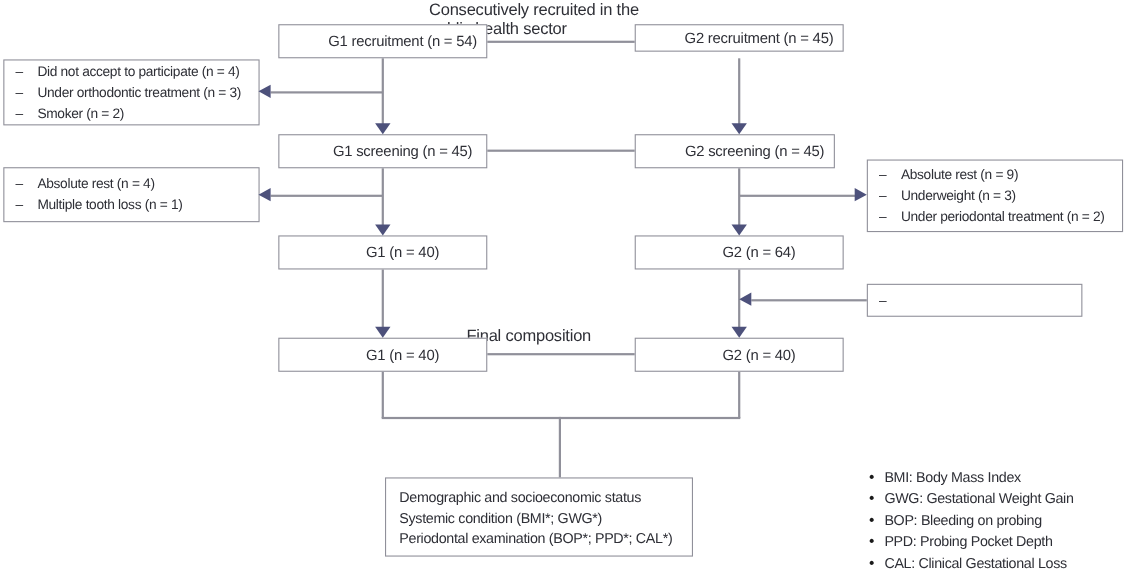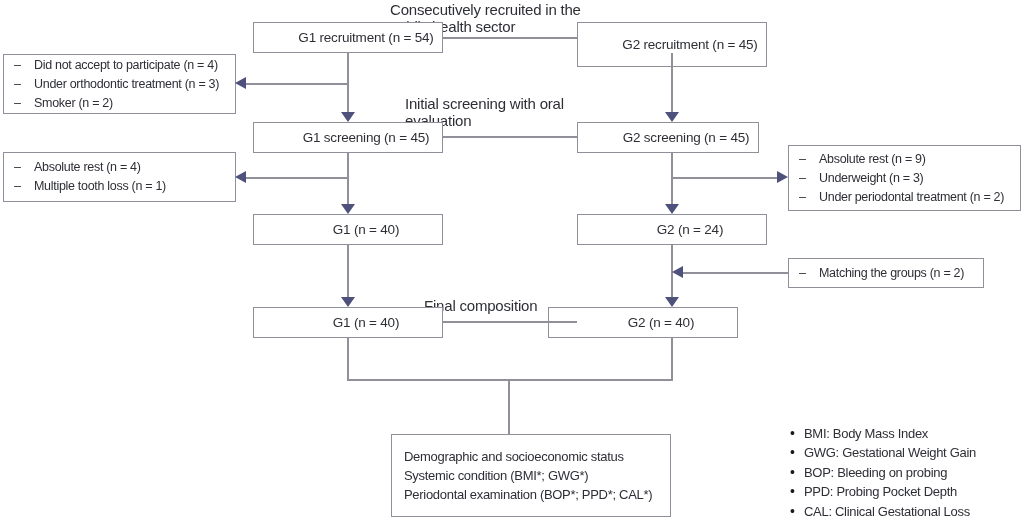--- a/index.html
+++ b/index.html
@@ -40,31 +40,30 @@
   .legend{position:absolute;font-size:13px;letter-spacing:-0.3px;}
   .legend-row{display:flex;align-items:baseline;line-height:19.4px;white-space:nowrap;}
   .bullet{flex:none;width:14px;color:var(--bullet);font-size:14px;}
 </style>
 </head>
 <body>
 
 <div class="canvas">
 
   <div class="note" style="left:390px;top:2px;width:212px">Consecutively recruited in the public health sector</div>
-  <div class="note" style="left:405px;top:96px;width:190px">Initial screening with oral evaluation</div>
   <div class="note" style="left:424px;top:298px;width:152px">Final composition</div>
 
   <div class="box" style="left:253px;top:22px;width:190px;height:31px">G1 recruitment (n = 54)</div>
-  <div class="box" style="left:577px;top:22px;width:190px;height:45px">G2 recruitment (n = 45)</div>
+  <div class="box" style="left:577px;top:22px;width:190px;height:25px">G2 recruitment (n = 45)</div>
   <div class="box" style="left:253px;top:122px;width:190px;height:31px">G1 screening (n = 45)</div>
   <div class="box" style="left:577px;top:122px;width:182px;height:31px">G2 screening (n = 45)</div>
   <div class="box" style="left:253px;top:214px;width:190px;height:31px">G1 (n = 40)</div>
-  <div class="box" style="left:577px;top:214px;width:190px;height:31px">G2 (n = 24)</div>
+  <div class="box" style="left:577px;top:214px;width:190px;height:31px">G2 (n = 64)</div>
   <div class="box" style="left:253px;top:307px;width:190px;height:31px">G1 (n = 40)</div>
-  <div class="box" style="left:548px;top:307px;width:190px;height:31px">G2 (n = 40)</div>
+  <div class="box" style="left:577px;top:307px;width:190px;height:31px">G2 (n = 40)</div>
 
   <div class="listbox" style="left:3px;top:54px;width:233px;height:60px">
     <div class="listrow">
         <span class="dash">–</span>
         <span>Did not accept to participate (n = 4)</span>
       </div>
     <div class="listrow">
         <span class="dash">–</span>
         <span>Under orthodontic treatment (n = 3)</span>
       </div>
@@ -96,25 +95,24 @@
       </div>
     <div class="listrow">
         <span class="dash">–</span>
         <span>Under periodontal treatment (n = 2)</span>
       </div>
   </div>
 
   <div class="listbox" style="left:788px;top:258px;width:196px;height:30px">
     <div class="listrow">
         <span class="dash">–</span>
-        <span>Matching the groups (n = 2)</span>
       </div>
   </div>
 
-  <div class="outbox" style="left:391px;top:434px;width:280px;height:83px">
+  <div class="outbox" style="left:350px;top:434px;width:280px;height:72px">
     <div class="outline-row">Demographic and socioeconomic status</div>
     <div class="outline-row">Systemic condition (BMI*; GWG*)</div>
     <div class="outline-row">Periodontal examination (BOP*; PPD*; CAL*)</div>
   </div>
 
   <div class="legend" style="left:790px;top:424px;width:230px">
     <div class="legend-row">
         <span class="bullet">•</span>
         <span>BMI: Body Mass Index</span>
       </div>

